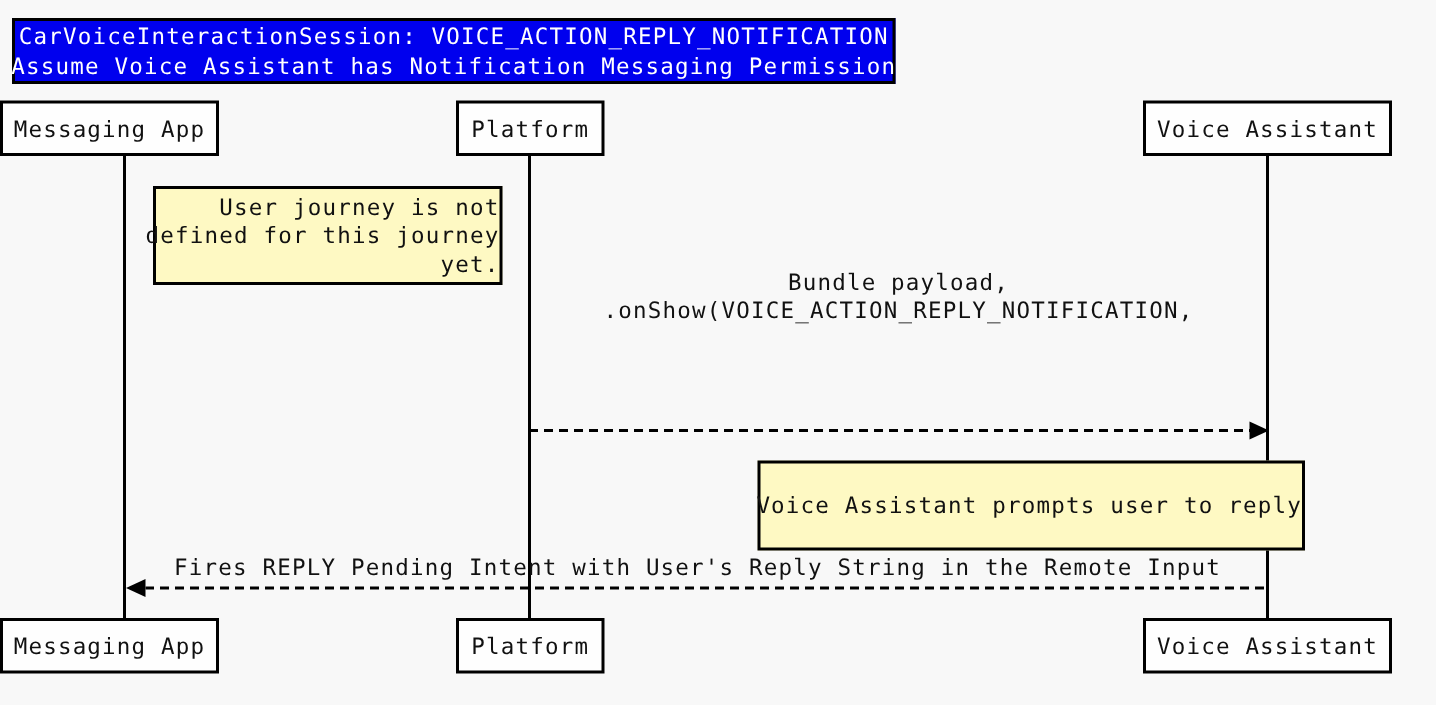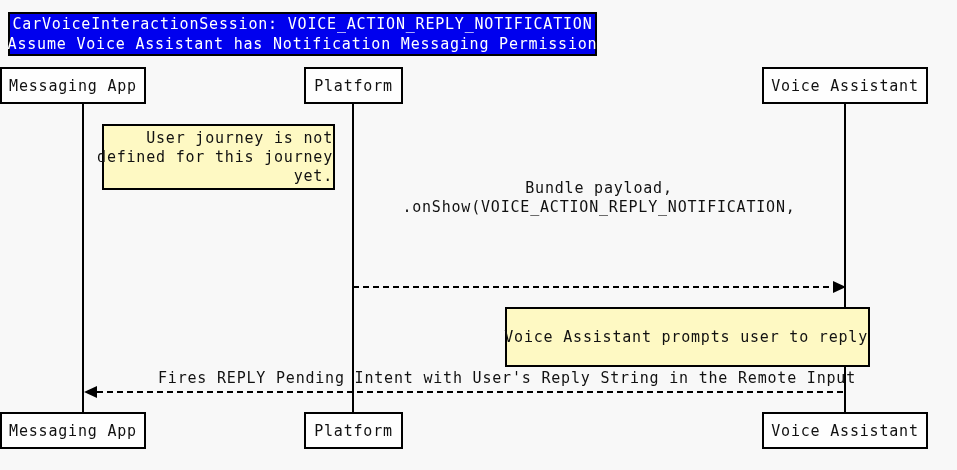--- a/index.html
+++ b/index.html
@@ -42,21 +42,21 @@
   .note{
     position:absolute;box-sizing:border-box;border:2px solid #000;background:#fef9c3;
     display:flex;flex-direction:column;align-items:flex-end;justify-content:center;
     line-height:19px;white-space:nowrap;z-index:3;
   }
   .note0{left:102px;top:124px;width:233px;height:66px;}
   .note1{left:458px;top:307px;width:365px;height:60px;margin-left:47px;}
   
   .msgtext{position:absolute;text-align:center;line-height:19px;white-space:nowrap;z-index:2;}
   .msg0text{left:353px;top:179px;width:492px;}
-  .msg1text{left:85px;top:369px;width:760px;padding-left:42px;}
+  .msg1text{left:85px;top:369px;width:760px;}
   
   .dash{
     position:absolute;height:2px;z-index:2;
     background:repeating-linear-gradient(to right,#000 0 6px,transparent 6px 10px);
   }
   .arrow0line{left:353px;top:286px;width:481px;}
   .arrow1line{left:97px;top:391px;width:748px;}
   .head{position:absolute;width:0;height:0;z-index:2;}
   .head-right{
     left:833px;top:281px;

